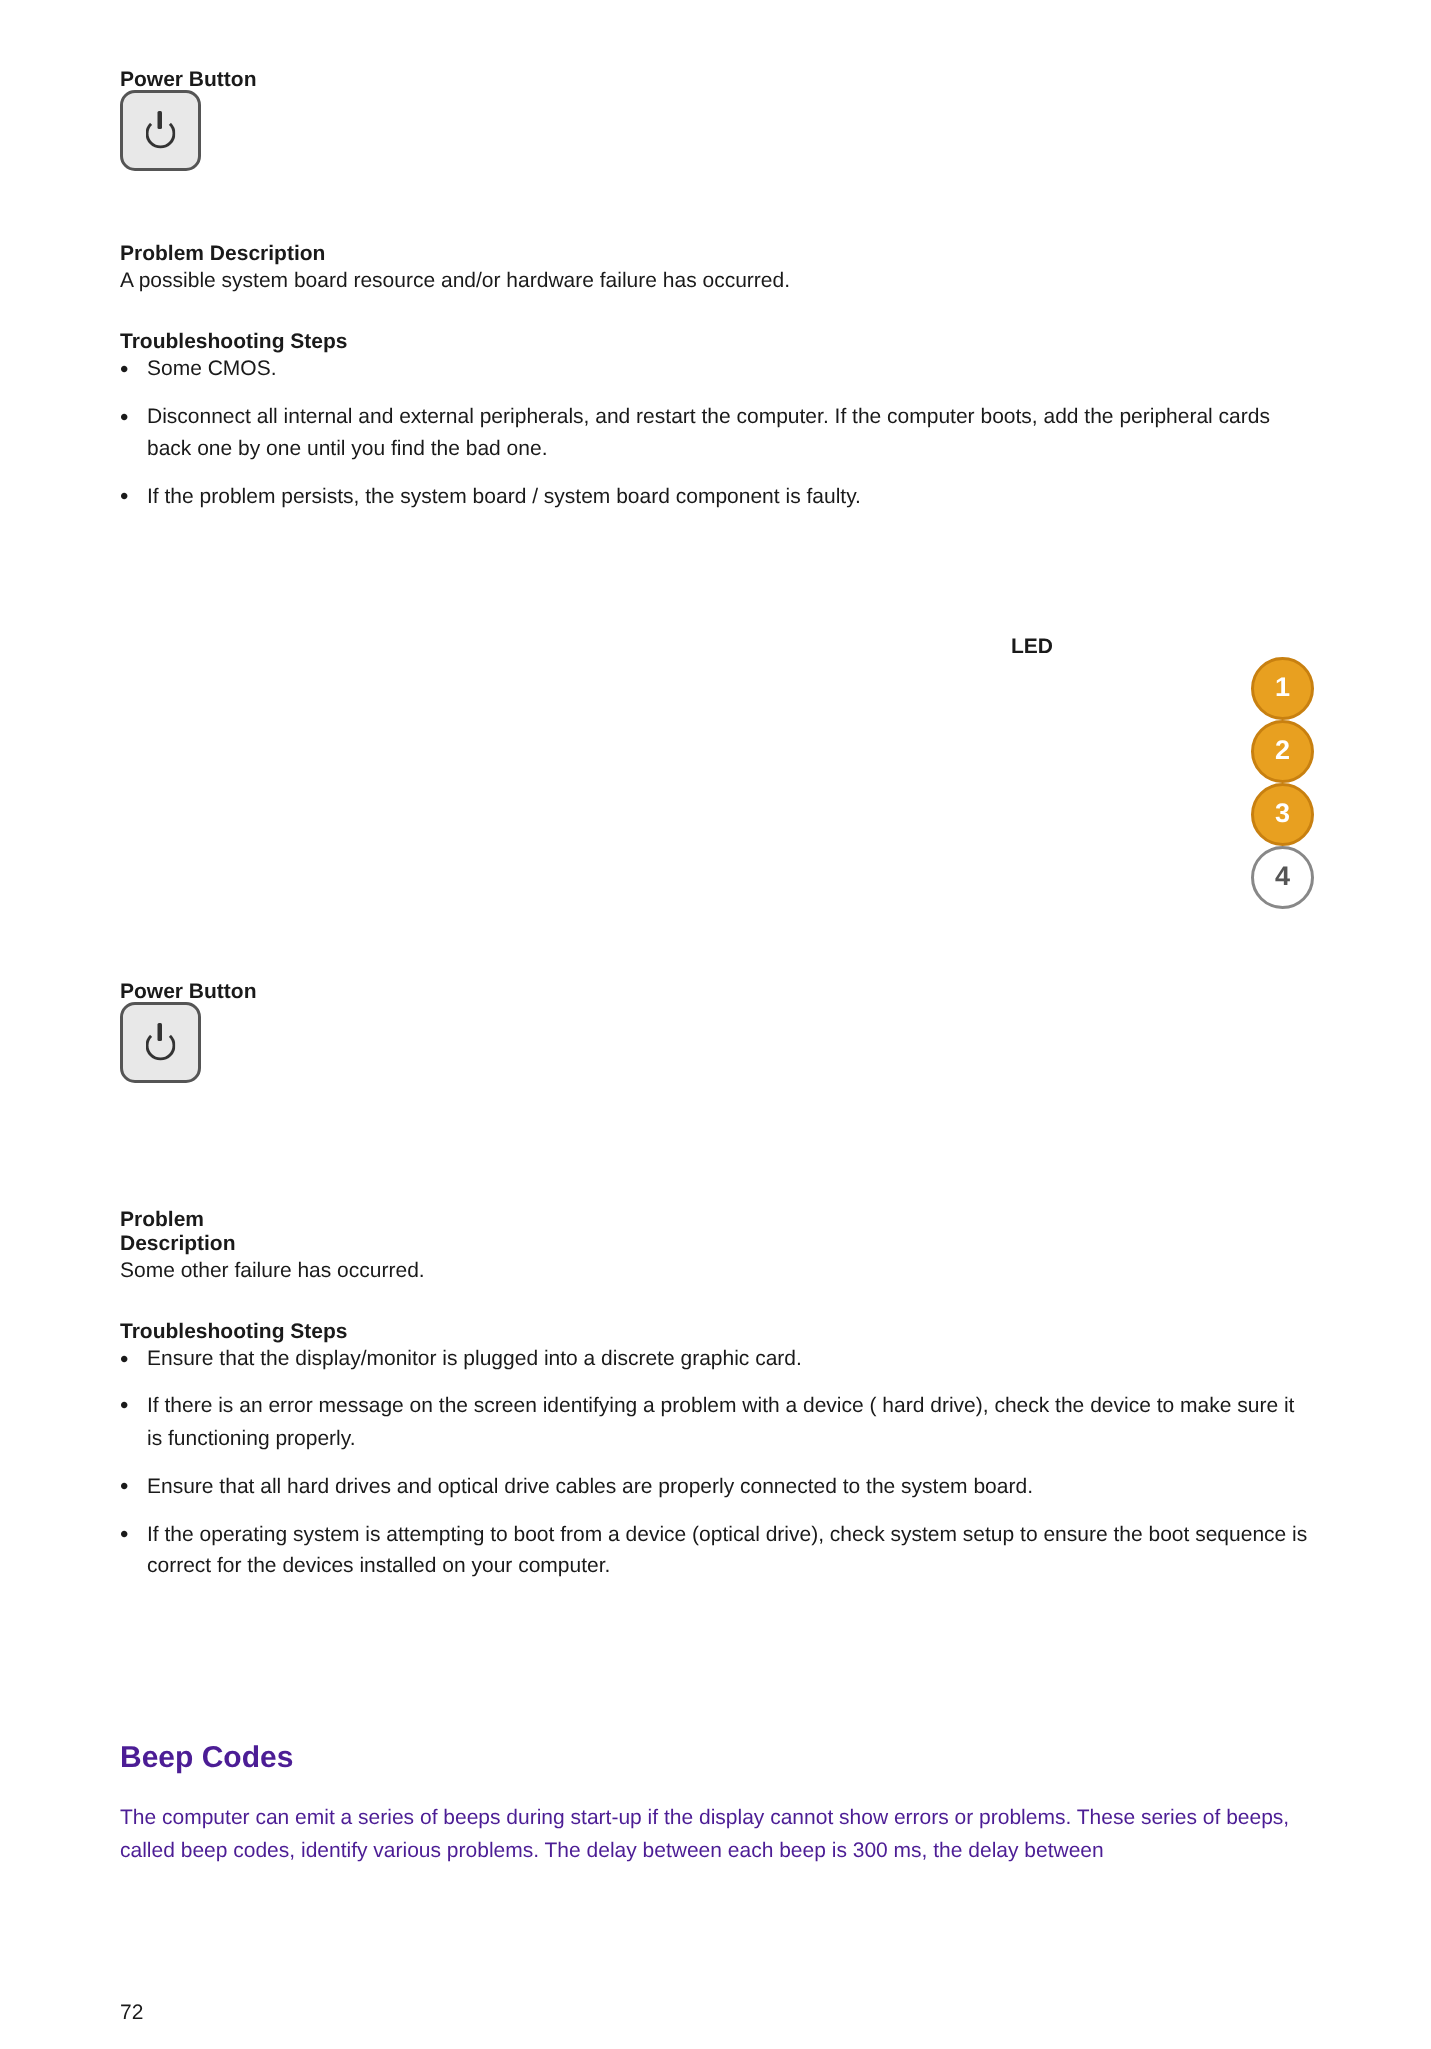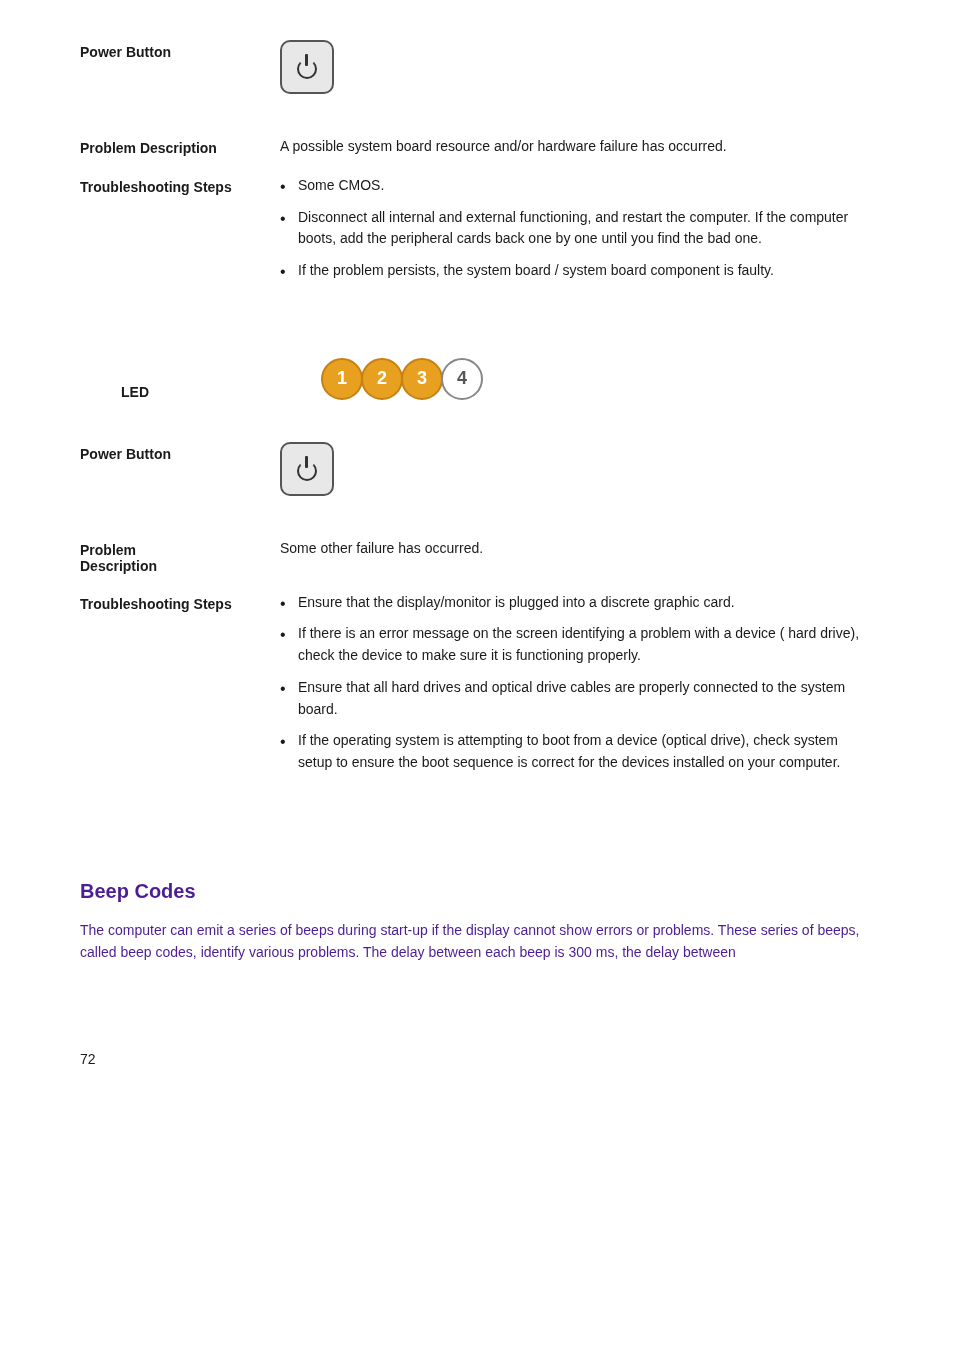--- a/index.html
+++ b/index.html
@@ -1,18 +1,19 @@
 <!DOCTYPE html>
 <html><head>
   <meta charset="utf-8">
   <style>
     * {
       margin: 0;
       padding: 0;
       box-sizing: border-box;
+      flex-direction: column;
     }
 
     body {
       background: #ffffff;
       font-family: Arial, Helvetica, sans-serif;
       font-size: 14px;
       color: #1a1a1a;
       width: 954px;
       min-height: 1366px;
       padding: 40px 80px 60px 80px;
@@ -172,21 +173,21 @@
 <div class="section-row">
   <div class="label-col">Problem Description</div>
   <div class="content-col">A possible system board resource and/or hardware failure has occurred.</div>
 </div>
 
 <div class="section-row">
   <div class="label-col">Troubleshooting Steps</div>
   <div class="content-col">
     <ul class="steps-list">
       <li>Some CMOS.</li>
-      <li>Disconnect all internal and external functioning, and restart the computer. If the computer boots, add the peripheral cards back one by one until you find the bad one.</li>
+      <li>Disconnect all internal and external peripherals, and restart the computer. If the computer boots, add the peripheral cards back one by one until you find the bad one.</li>
       <li>If the problem persists, the system board / system board component is faulty.</li>
     </ul>
   </div>
 </div>
 
 <div class="section-gap"></div>
 <div class="section-gap"></div>
 
 <div class="section-row led-row">
   <div class="label-col">LED</div>
@@ -210,21 +211,21 @@
         <div class="power-line"></div>
         <div class="power-circle"></div>
       </div>
     </div>
   </div>
 </div>
 
 <div class="section-gap"></div>
 
 <div class="section-row">
-  <div class="label-col" style="white-space: pre-line;">Problem
+  <div class="label-col" style="white-space: pre-line; margin-top: 36px;">Problem
 Description</div>
   <div class="content-col">Some other failure has occurred.</div>
 </div>
 
 <div class="section-row">
   <div class="label-col">Troubleshooting Steps</div>
   <div class="content-col">
     <ul class="steps-list">
       <li>Ensure that the display/monitor is plugged into a discrete graphic card.</li>
       <li>If there is an error message on the screen identifying a problem with a device ( hard drive), check the device to make sure it is functioning properly.</li>

